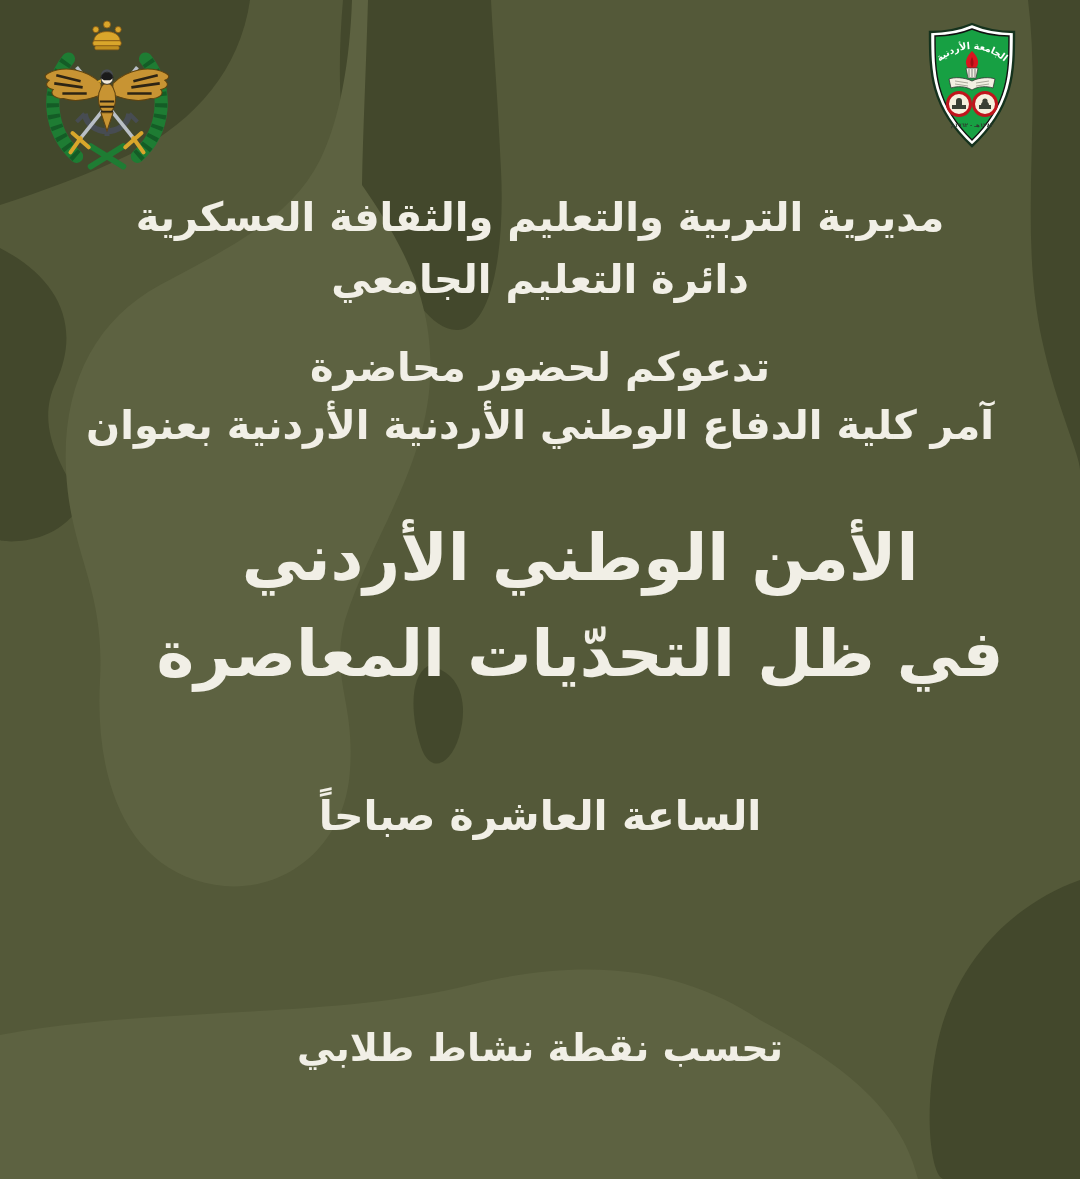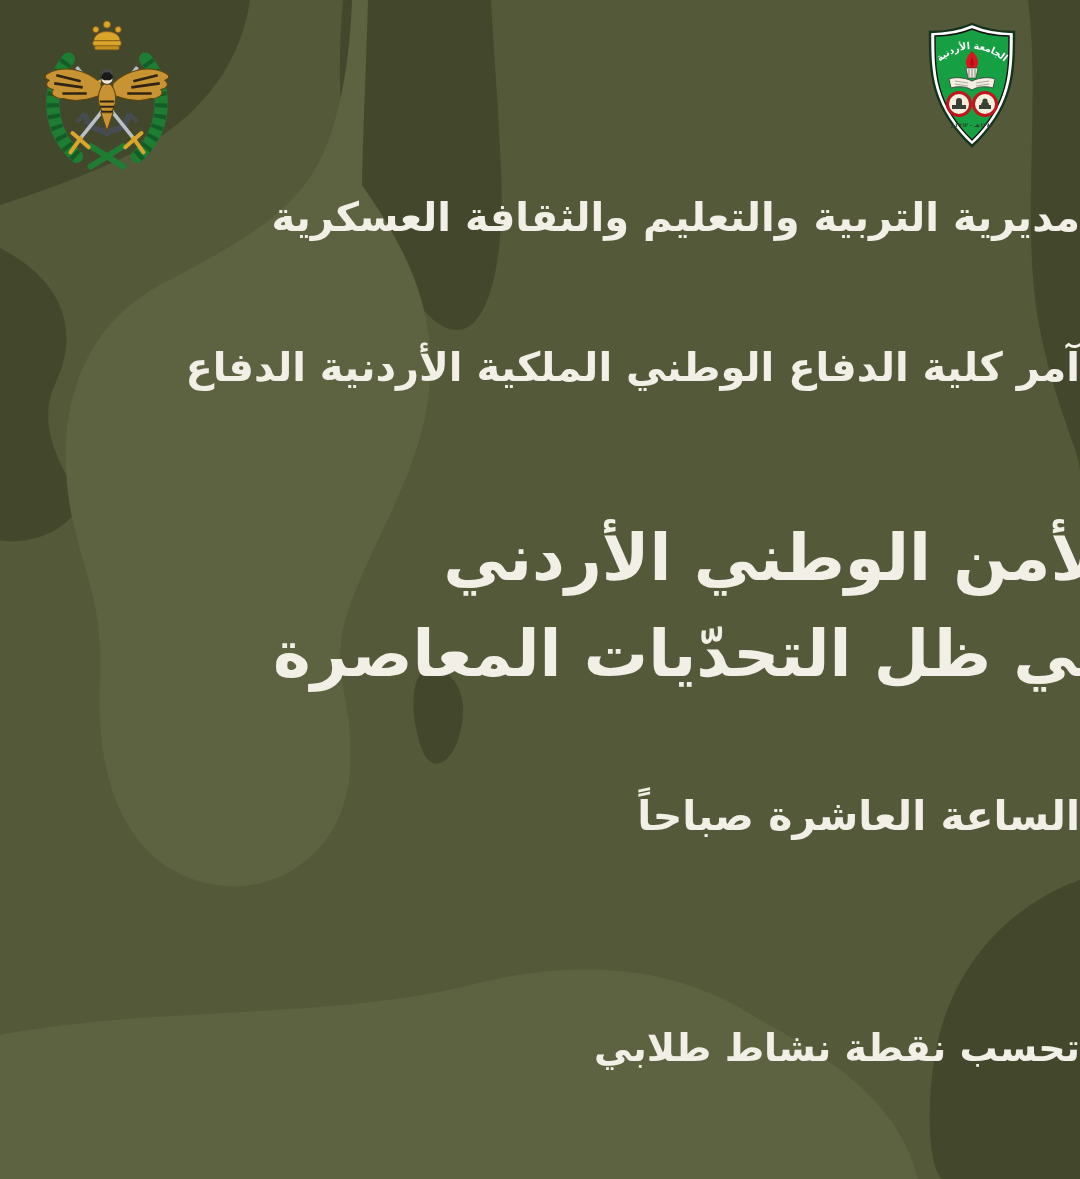--- a/index.html
+++ b/index.html
@@ -8,21 +8,21 @@
     width:1080px;height:1179px;
     overflow:hidden;
     font-family:"DejaVu Sans","Liberation Sans",sans-serif;
     color:#f1efe6;
   }
   .camo{position:absolute;inset:0;width:100%;height:100%;display:block;}
   .logo-left{position:absolute;left:36px;top:16px;width:142px;height:158px;}
   .logo-right{position:absolute;left:922px;top:20px;width:100px;height:132px;}
   .txt{
     position:absolute;left:0;width:100%;
-    direction:rtl;
+    direction:rtl;text-align:center;
     font-weight:bold;
     letter-spacing:0;
   }
   .org-block{top:186px;font-size:40px;line-height:62px;}
   .invite-block{top:338px;font-size:40px;line-height:58px;}
   .title-block{top:510px;font-size:64px;line-height:96px;font-weight:bold;padding-left:40px;}
   .details-block{top:788px;font-size:41px;line-height:57px;}
   .note-block{top:1020px;font-size:38px;line-height:56px;}
 </style>
 </head>
@@ -121,24 +121,26 @@
       <circle cx="63" cy="83" r="11.5" fill="#f5f0dd" stroke="#c0151c" stroke-width="3"></circle>
       <path d="M30,88 L44,88 L44,84 L40,84 L40,80 A3,3 0 0 0 34,80 L34,84 L30,84 Z" fill="#3a4034"></path>
       <path d="M57,88 L69,88 L69,84 L67,84 C67,79 59,79 59,84 L57,84 Z" fill="#3a4034"></path>
       <circle cx="63" cy="80" r="2.6" fill="#3a4034"></circle>
     </g>
     <text x="50" y="106" font-size="5.5" font-weight="bold" fill="#2e3a2f" text-anchor="middle" direction="rtl">١٣٨٢هـ - ١٩٦٢م</text>
   </svg>
 
   <div class="txt org-block">
     <div>مديرية التربية والتعليم والثقافة العسكرية</div>
+    <div>دائرة التعليم الجامعي</div>
   </div>
 
   <div class="txt invite-block">
-    <div>آمر كلية الدفاع الوطني الملكية الأردنية الدفاع</div>
+    <div>تدعوكم لحضور محاضرة</div>
+    <div>آمر كلية الدفاع الوطني الأردنية الأردنية بعنوان</div>
   </div>
 
   <div class="txt title-block">
     <div>الأمن الوطني الأردني</div>
     <div>في ظل التحدّيات المعاصرة</div>
   </div>
 
   <div class="txt details-block">
     <div>الساعة العاشرة صباحاً</div>
   </div>

